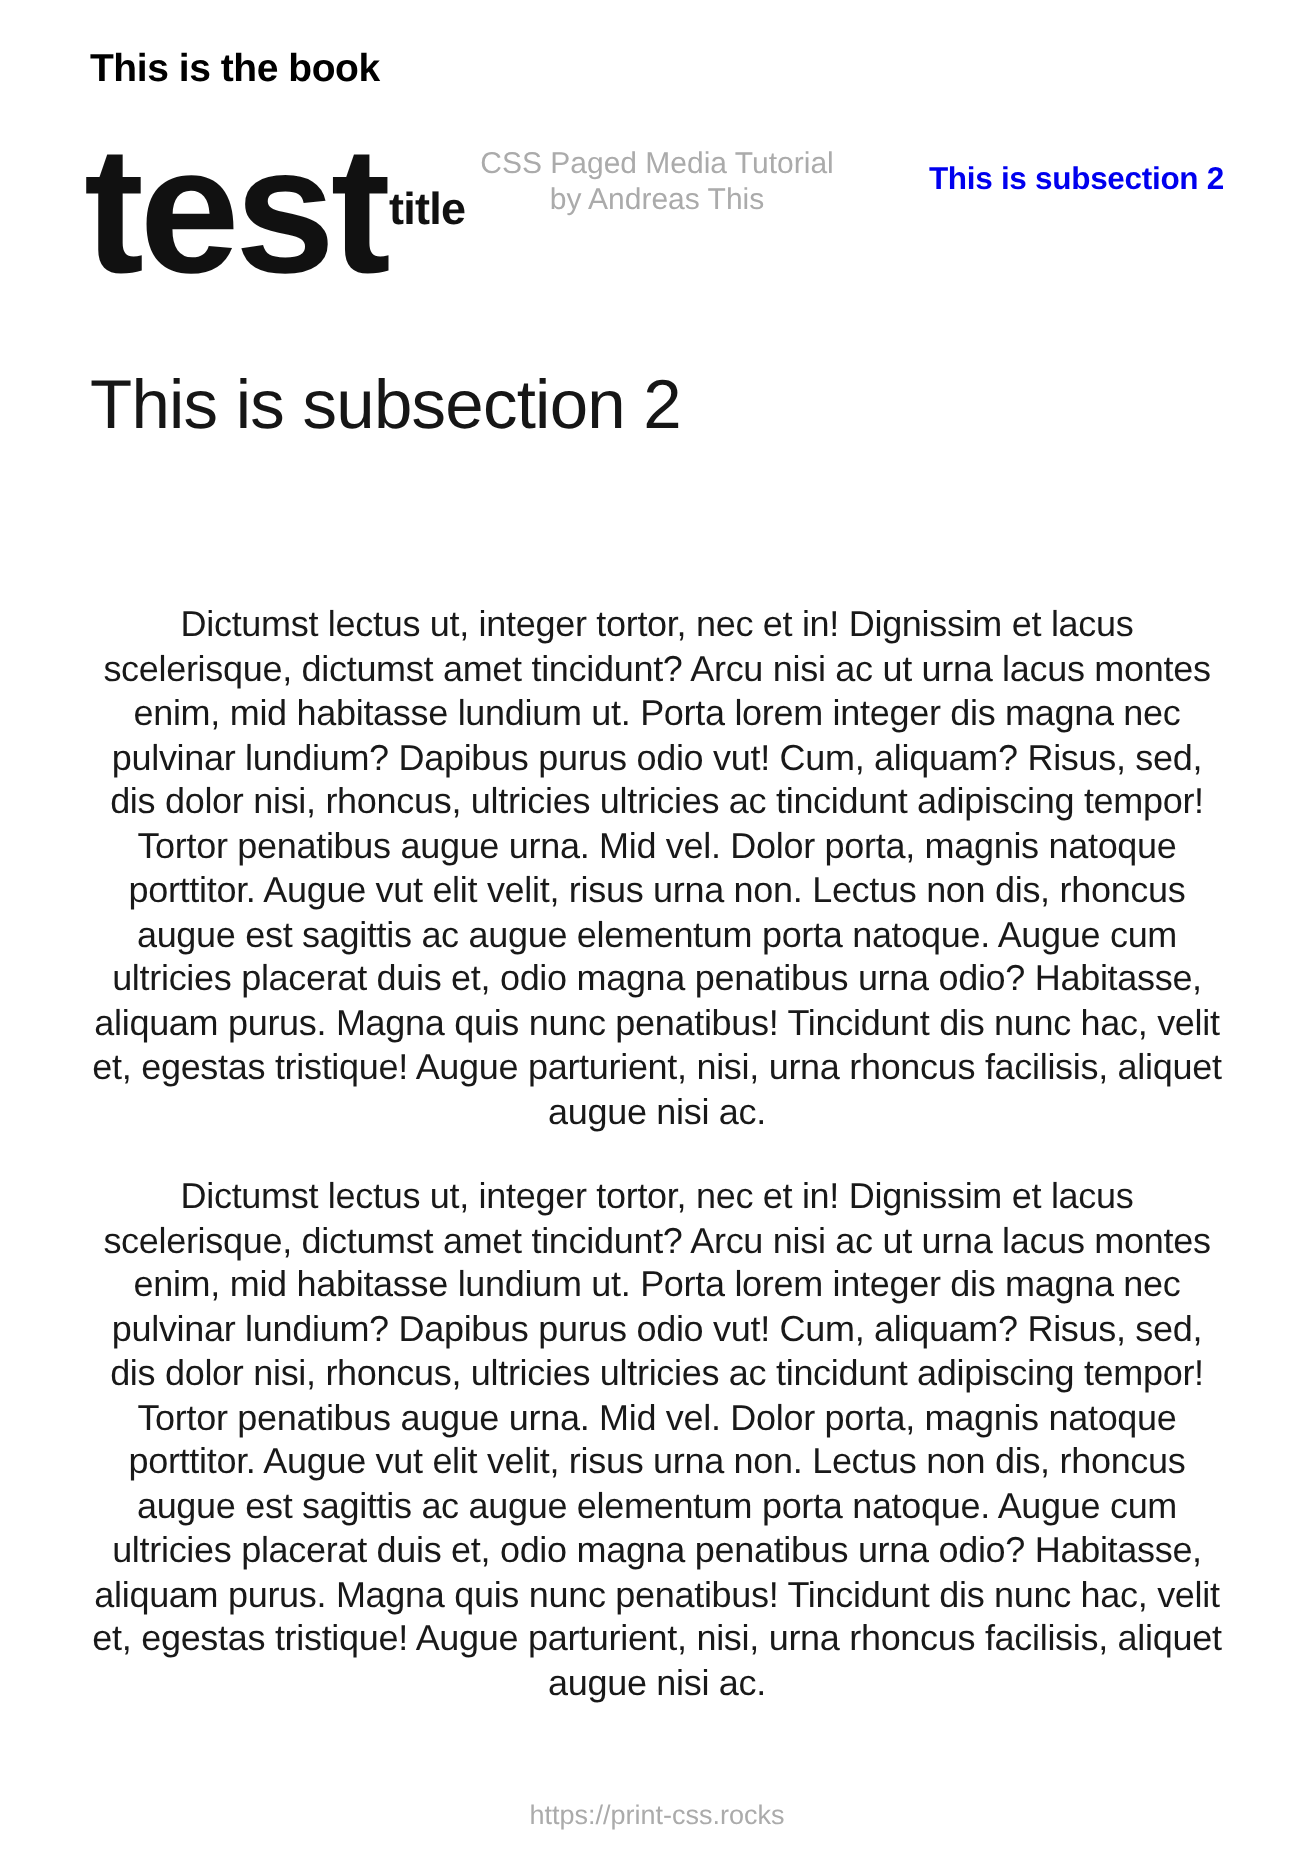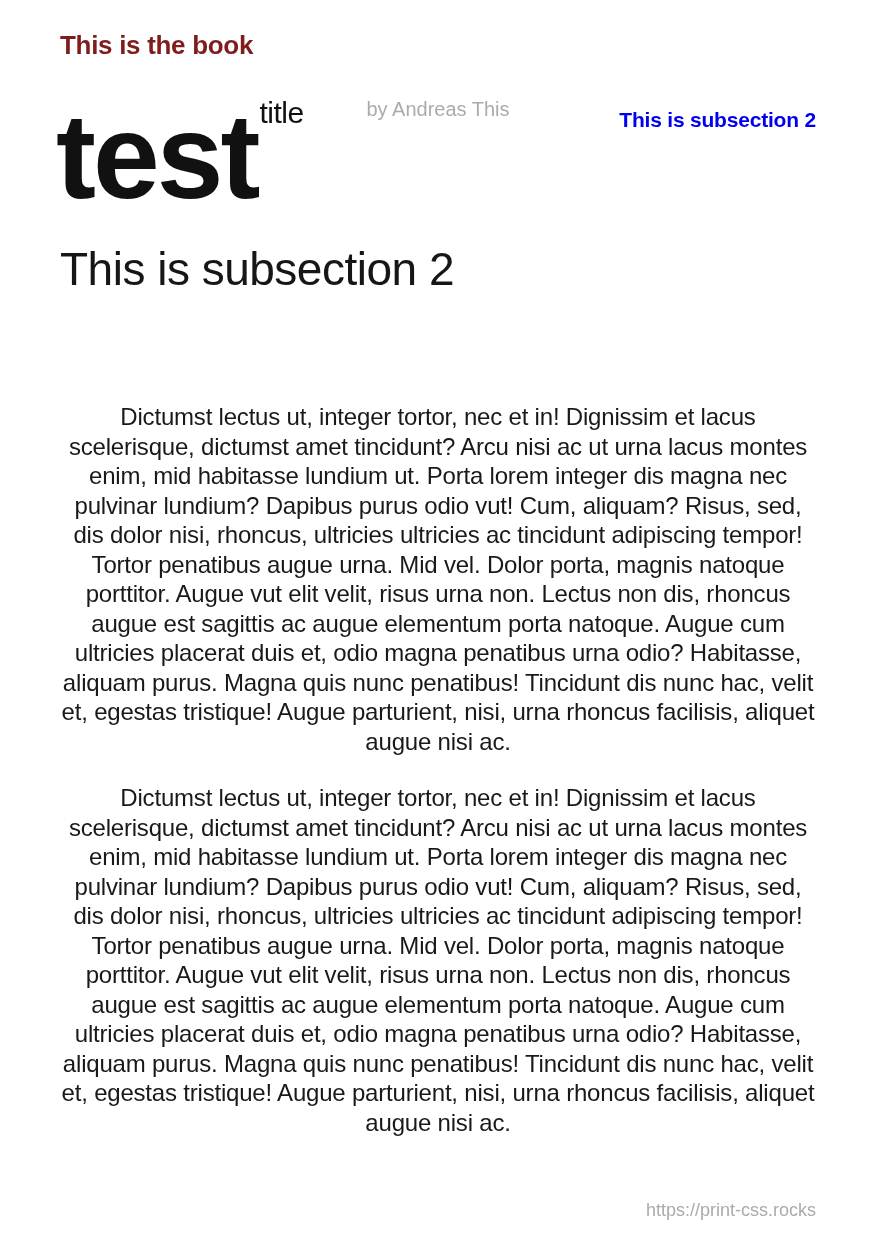--- a/index.html
+++ b/index.html
@@ -18,41 +18,41 @@
   }
 
   .book-title {
     position: absolute;
     left: 60px;
     top: 30px;
     font-size: 26px;
     font-weight: bold;
     line-height: 31px;
     letter-spacing: -0.3px;
-    color: #7f1d1d;
+    color: #000000;
   }
 
   .doc-title-row {
     position: absolute;
     left: 56px;
-    top: 96px;
+    top: 80px;
     display: flex;
-    align-items: flex-start;
+    align-items: center;
     white-space: nowrap;
   }
   .doc-title {
     font-size: 120px;
     font-weight: bold;
     line-height: 1;
     letter-spacing: -3px;
     color: #111111;
   }
   .doc-title-suffix {
     font-size: 30px;
-    font-weight: normal;
+    font-weight: bold;
     letter-spacing: -0.5px;
     color: #111111;
     margin-left: 2px;
   }
 
   .header-center {
     position: absolute;
     left: 60px;
     top: 97px;
     width: 756px;
@@ -100,38 +100,39 @@
   }
   .body-text p + p {
     margin-top: 27px;
   }
 
   .page-footer {
     position: absolute;
     left: 60px;
     top: 1200px;
     width: 756px;
-    text-align: right;
+    text-align: center;
     font-size: 18px;
     color: var(--gray, #ababab);
   }
 </style>
 </head>
 <body>
 
 <div class="page">
 
   <div class="book-title">This is the book</div>
 
   <div class="doc-title-row">
     <span class="doc-title">test</span>
     <span class="doc-title-suffix">title</span>
   </div>
 
   <div class="header-center">
+    <div>CSS Paged Media Tutorial</div>
     <div>by Andreas This</div>
   </div>
 
   <div class="header-right">This is subsection 2</div>
 
   <div class="section-heading">This is subsection 2</div>
 
   <div class="body-text">
     <p>Dictumst lectus ut, integer tortor, nec et in! Dignissim et lacus scelerisque, dictumst amet tincidunt? Arcu nisi ac ut urna lacus montes enim, mid habitasse lundium ut. Porta lorem integer dis magna nec pulvinar lundium? Dapibus purus odio vut! Cum, aliquam? Risus, sed, dis dolor nisi, rhoncus, ultricies ultricies ac tincidunt adipiscing tempor! Tortor penatibus augue urna. Mid vel. Dolor porta, magnis natoque porttitor. Augue vut elit velit, risus urna non. Lectus non dis, rhoncus augue est sagittis ac augue elementum porta natoque. Augue cum ultricies placerat duis et, odio magna penatibus urna odio? Habitasse, aliquam purus. Magna quis nunc penatibus! Tincidunt dis nunc hac, velit et, egestas tristique! Augue parturient, nisi, urna rhoncus facilisis, aliquet augue nisi ac.</p>
     <p>Dictumst lectus ut, integer tortor, nec et in! Dignissim et lacus scelerisque, dictumst amet tincidunt? Arcu nisi ac ut urna lacus montes enim, mid habitasse lundium ut. Porta lorem integer dis magna nec pulvinar lundium? Dapibus purus odio vut! Cum, aliquam? Risus, sed, dis dolor nisi, rhoncus, ultricies ultricies ac tincidunt adipiscing tempor! Tortor penatibus augue urna. Mid vel. Dolor porta, magnis natoque porttitor. Augue vut elit velit, risus urna non. Lectus non dis, rhoncus augue est sagittis ac augue elementum porta natoque. Augue cum ultricies placerat duis et, odio magna penatibus urna odio? Habitasse, aliquam purus. Magna quis nunc penatibus! Tincidunt dis nunc hac, velit et, egestas tristique! Augue parturient, nisi, urna rhoncus facilisis, aliquet augue nisi ac.</p>

